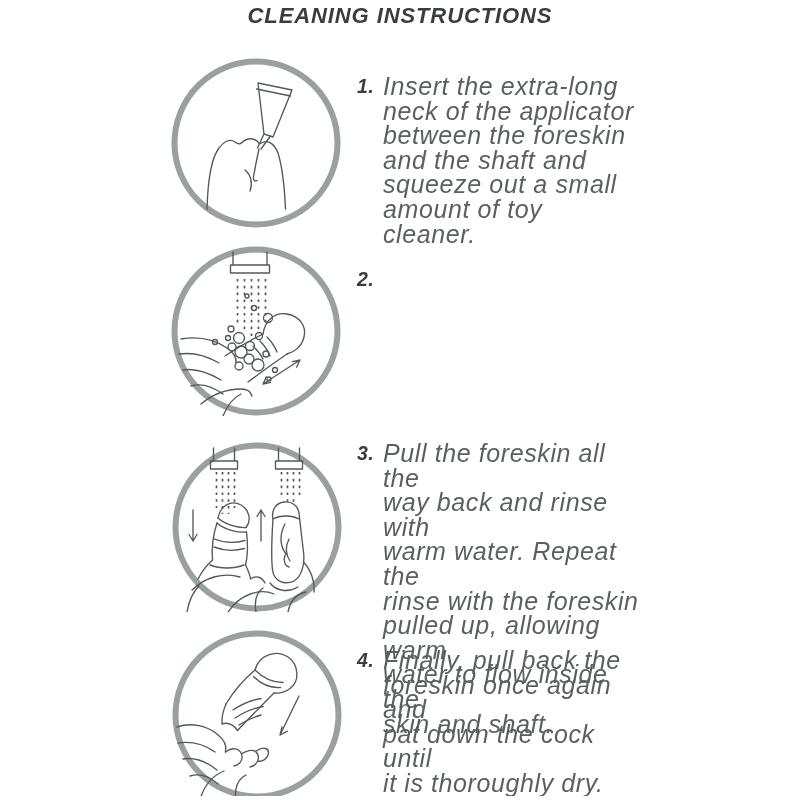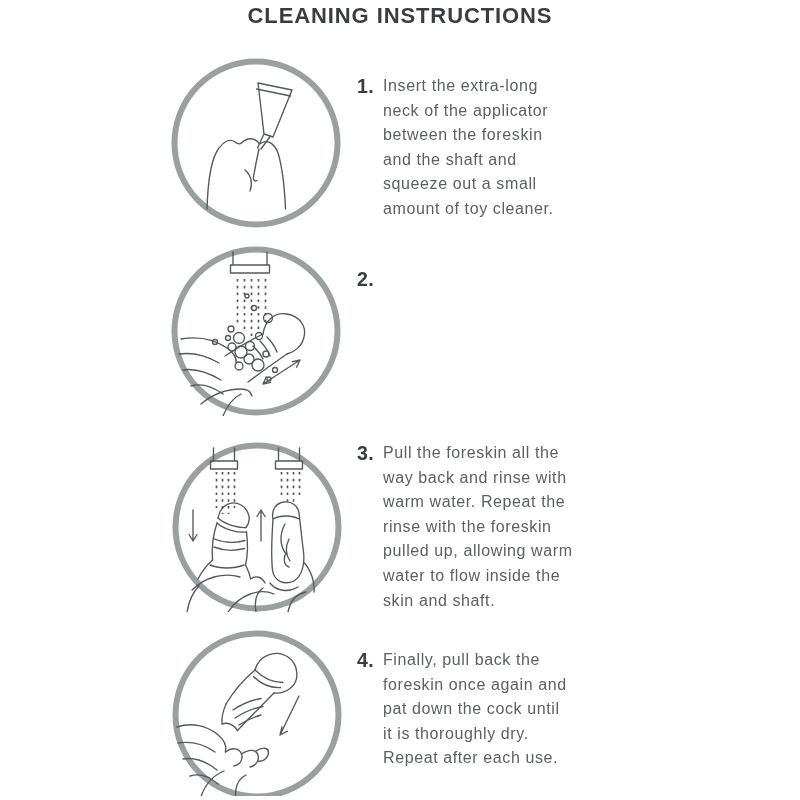--- a/index.html
+++ b/index.html
@@ -1,32 +1,32 @@
 <!DOCTYPE html>
 <html><head>
 <meta charset="utf-8">
 <style>
   html,body{margin:0;padding:0;background:#ffffff;}
   .canvas{
     position:relative;width:800px;height:796px;background:#ffffff;
-    font-family:"Liberation Sans", sans-serif;overflow:hidden;
+    font-family:"Liberation Sans", sans-serif;overflow:hidden;font-style:italic;
   }
   .title{
     position:absolute;left:0;right:0;top:3px;text-align:center;
     font-size:22px;font-weight:700;letter-spacing:0.9px;color:#3a3d40;
   }
   .circle-wrap{position:absolute;width:170px;height:170px;}
   .circle-wrap svg{display:block;}
   .step{position:absolute;display:flex;width:285px;color:#5b5f62;}
   .step-num{
     flex:0 0 26px;font-weight:700;color:#3a3d40;
     font-size:19.5px;line-height:24.6px;letter-spacing:0.3px;
   }
   .step-text{
-    white-space:pre-line;font-size:16px;line-height:24.6px;letter-spacing:0.6px;
+    white-space:pre-line;font-size:25px;line-height:24.6px;letter-spacing:0.6px;
   }
   
   #circle1{left:171px;top:58px;}
   #circle2{left:171px;top:246px;}
   #circle3{left:172px;top:442px;}
   #circle4{left:172px;top:630px;}
   #step1{left:357px;top:74px;}
   #step2{left:357px;top:267px;}
   #step3{left:357px;top:441px;}
   #step4{left:357px;top:648px;}

